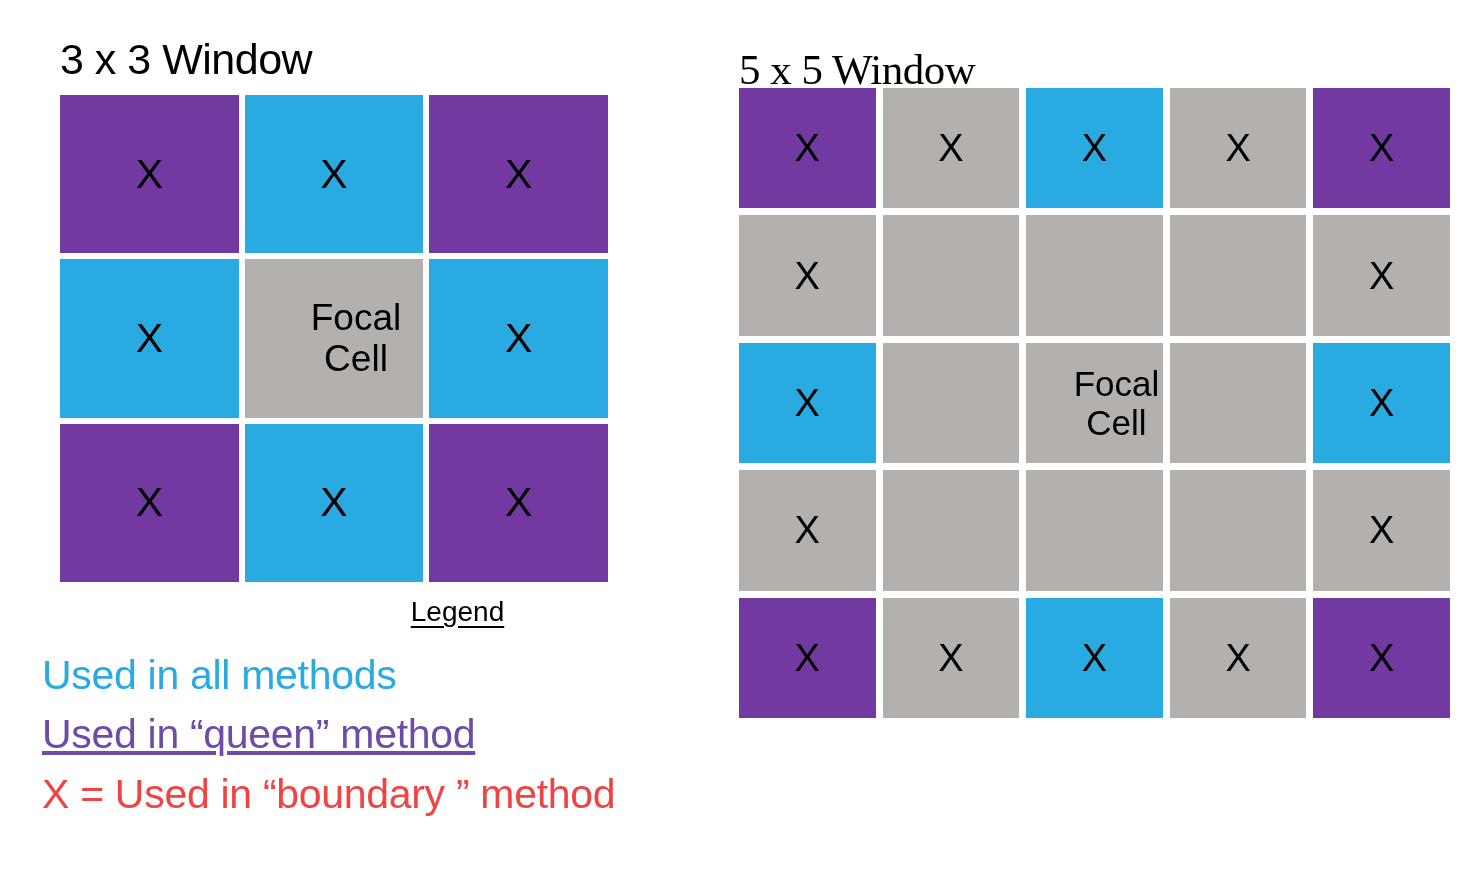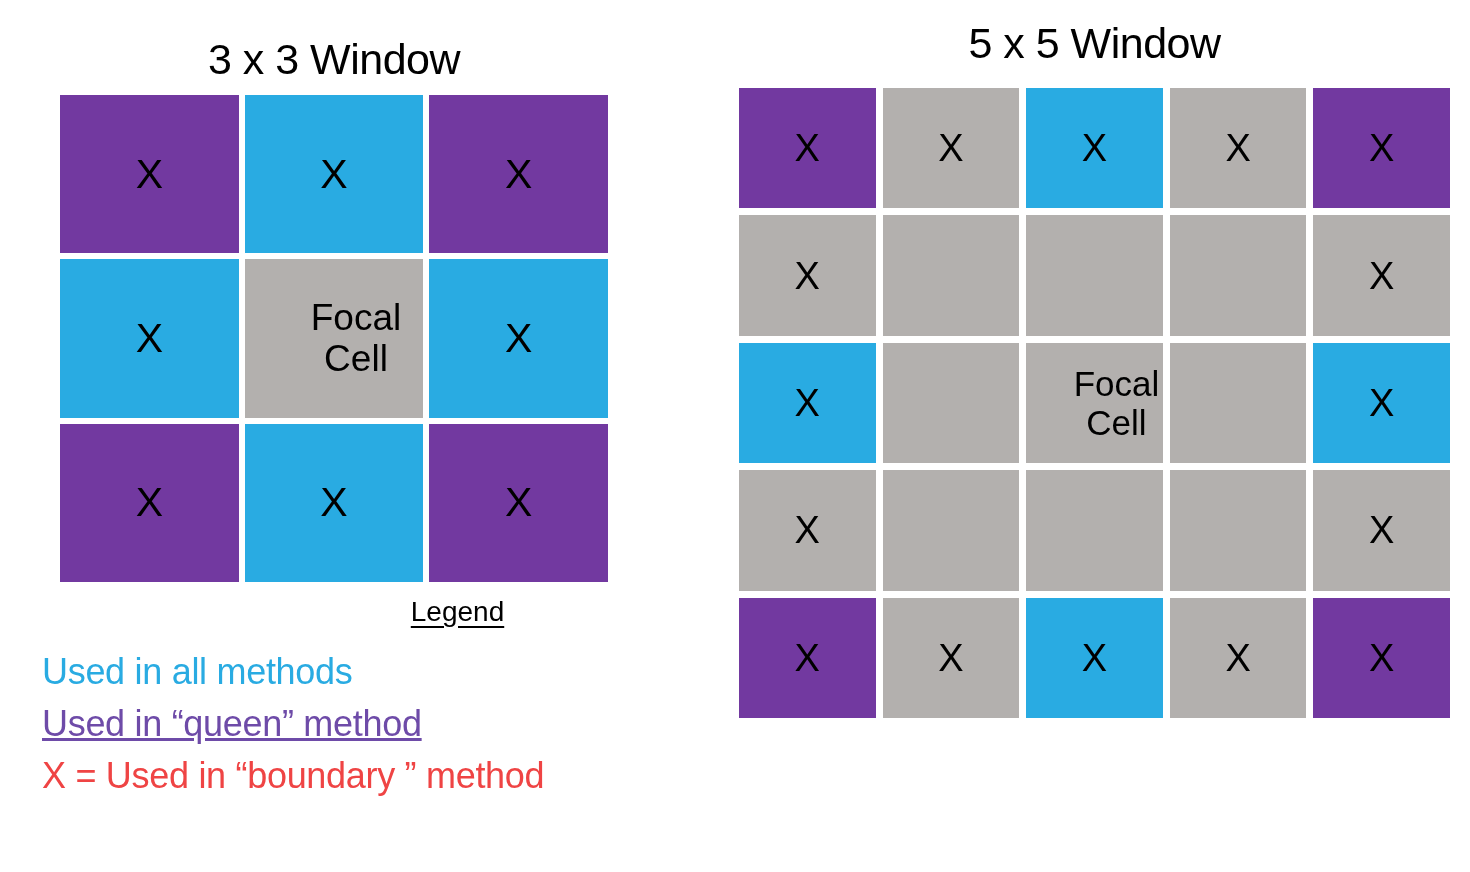--- a/index.html
+++ b/index.html
@@ -14,21 +14,21 @@
     overflow: hidden;
     font-family: "Liberation Sans", sans-serif;
     -webkit-font-smoothing: antialiased;
   }
 
   
   .panel { position: absolute; }
 
   .panel-title {
     position: absolute;
-    text-align: center;
+    text-align: left;
     color: #000000;
     font-size: 43px;
     line-height: 1;
     white-space: nowrap;
     letter-spacing: -0.5px;
   }
 
   
   .grid {
     position: absolute;
@@ -98,21 +98,21 @@
     font-size: 28px;
     line-height: 1;
     color: #000000;
     text-decoration: underline;
     text-underline-offset: 5px;
     margin-left: 155px;
     margin-bottom: 20px;
     white-space: nowrap;
   }
   .legend-row {
-    font-size: 36px;
+    font-size: 41px;
     line-height: 1.45;
     white-space: nowrap;
     letter-spacing: -0.3px;
     margin-left: 12px;
   }
 </style>
 </head>
 <body>
 
 <div class="panel">
@@ -143,21 +143,21 @@
       <div class="cell c-blue">
         <span class="cell-x">X</span>
       </div>
       <div class="cell c-purple">
         <span class="cell-x">X</span>
       </div>
     </div>
 </div>
 
 <div class="panel">
-  <div class="panel-title" id="title-5x5" style="left:739px; top:22px; width:711px;">5 x 5 Window</div>
+  <div class="panel-title" id="title-5x5" style="left:739px; top:48px; width:711px;font-family:Liberation Serif, serif;">5 x 5 Window</div>
   <div class="grid" id="grid-5x5">
       <div class="cell c-purple">
         <span class="cell-x">X</span>
       </div>
       <div class="cell c-gray">
         <span class="cell-x">X</span>
       </div>
       <div class="cell c-blue">
         <span class="cell-x">X</span>
       </div>

